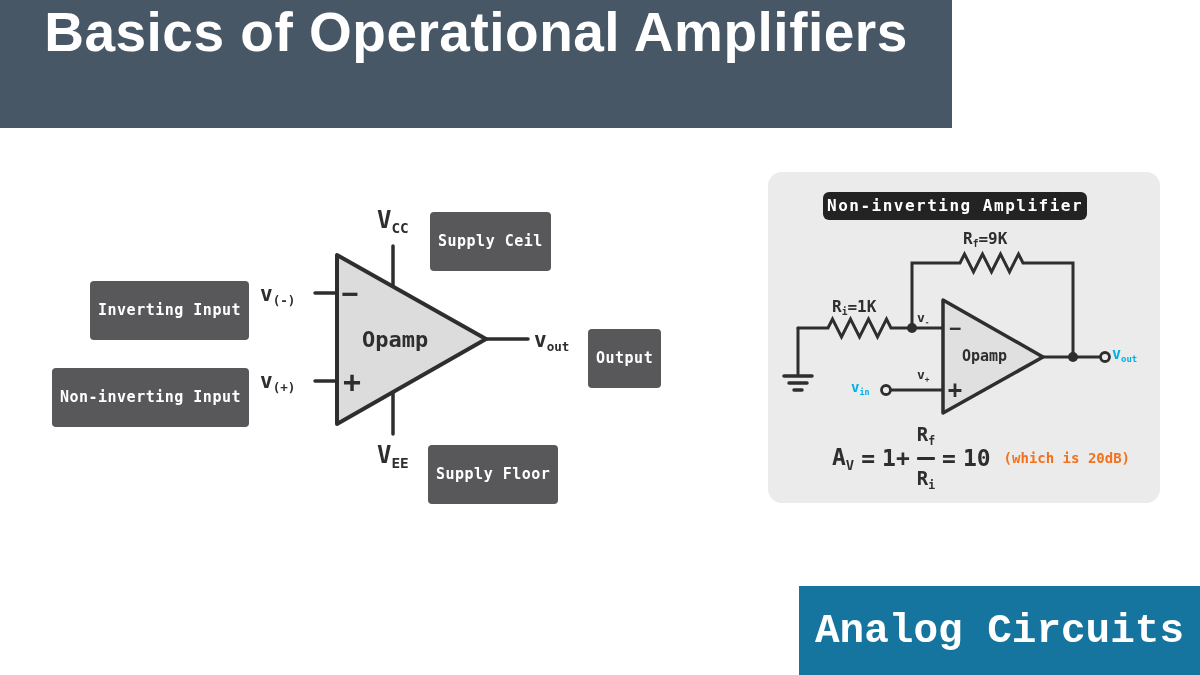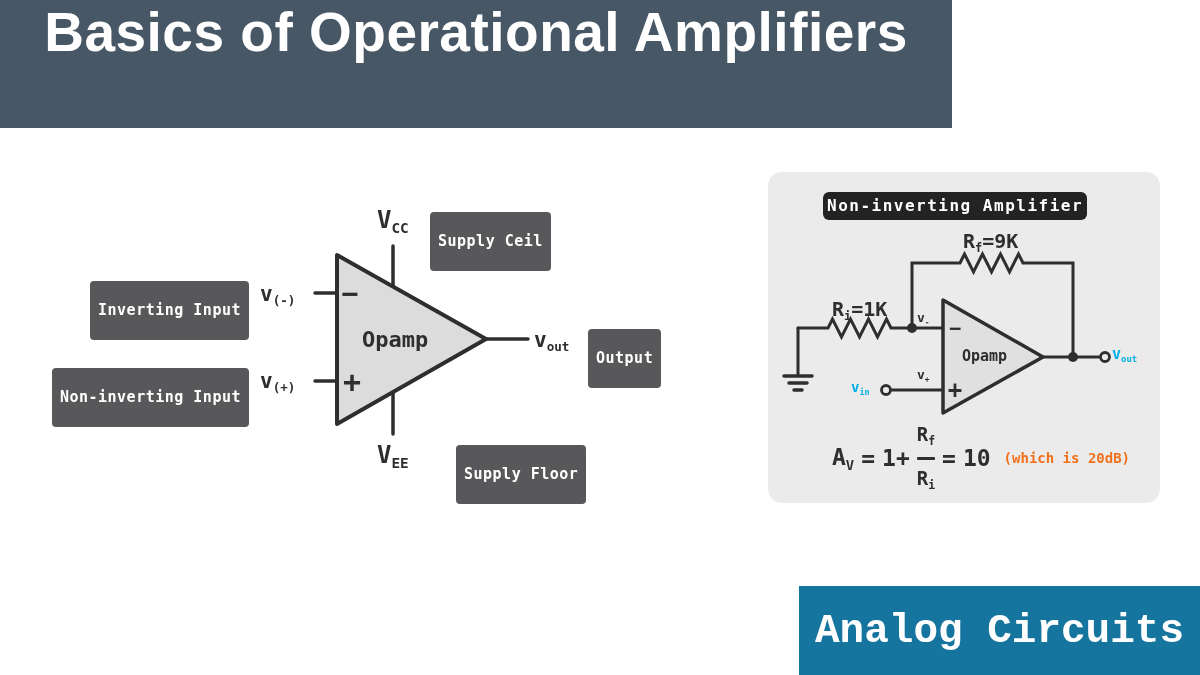--- a/index.html
+++ b/index.html
@@ -26,21 +26,21 @@
 
   
   .lbl{position:absolute;z-index:3;color:#2e2e2e;font-weight:700;white-space:nowrap;line-height:1.15;}
   .badge{background:#58585a;color:#fff;border-radius:4px;padding:21px 8px;font-size:15px;
        font-weight:700;letter-spacing:.5px;}
   .titlebadge{background:#232323;color:#fff;border-radius:6px;padding:5px 4px;font-size:16px;
        font-weight:700;letter-spacing:1.5px;}
   .sub{font-size:.6em;vertical-align:-.35em;font-weight:700;}
   .v21{font-size:21px;}
   .v24{font-size:24px;}
-  .f16{font-size:20px;}
+  .f16{font-size:16px;}
   .f15{font-size:15px;}
   .f14{font-size:14px;}
   .f13{font-size:13px;}
   .f22{font-size:22px;}
   .cyan{color:#00b0e6;}
   .orange{color:#f2711c;}
   .mk{position:absolute;z-index:3;transform:translate(-50%,-50%);font-weight:700;color:#2e2e2e;}
 
   
   .formula{position:absolute;left:832px;top:430px;height:56px;display:flex;align-items:center;
@@ -101,21 +101,21 @@
   </div>
 
   <div class="lbl v24" style="left:377px;top:207px;">
     <span>V</span><span class="sub">CC</span>
   </div>
   <div class="lbl badge" style="left:430px;top:212px;">Supply Ceil</div>
 
   <div class="lbl v24" style="left:377px;top:442px;">
     <span>V</span><span class="sub">EE</span>
   </div>
-  <div class="lbl badge" style="left:428px;top:445px;margin-left:28px;">Supply Floor</div>
+  <div class="lbl badge" style="left:428px;top:445px;">Supply Floor</div>
 
   <div class="lbl f22" style="left:362px;top:327px;">Opamp</div>
 
   <div class="lbl v21" style="left:534px;top:328px;">
     <span>v</span><span class="sub">out</span>
   </div>
   <div class="lbl badge" style="left:588px;top:329px;">Output</div>
 
   <span class="mk" style="left:350px;top:293px;font-size:28px;">−</span>
   <span class="mk" style="left:352px;top:381px;font-size:30px;">+</span>

